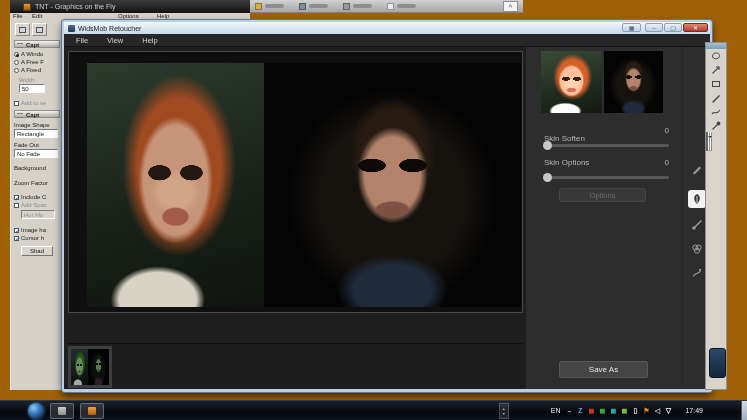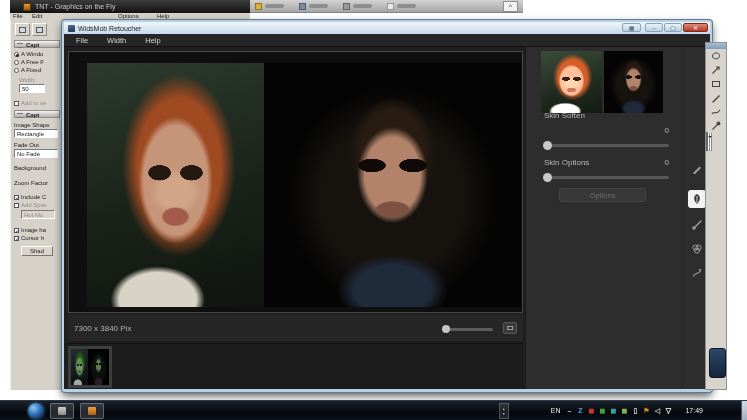--- a/index.html
+++ b/index.html
@@ -1,17 +1,17 @@
 <!DOCTYPE html>
 <html><head>
 <meta charset="utf-8">
 <style>
   html,body{margin:0;padding:0;background:#000;}
   *{box-sizing:border-box;font-family:"Liberation Sans",sans-serif;}
-  .screen{position:relative;width:747px;height:420px;background:#ffffff;overflow:hidden;}
+  .screen{position:relative;width:747px;height:420px;background:#a16207;overflow:hidden;}
 
   
   .tnt-titlebar{position:absolute;left:10px;top:0;width:240px;height:13px;
     background:linear-gradient(#3c3c3c,#121212);display:flex;align-items:center;gap:4px;padding-left:13px;}
   .tnt-app-icon{width:8px;height:8px;background:linear-gradient(#e89a33,#9c5a12);border:1px solid #5a3608;}
   .tnt-title{font-size:7px;color:#c9c9c9;white-space:nowrap;}
   .tnt-menubar{position:absolute;left:10px;top:13px;width:240px;height:7px;background:#d6d2ca;font-size:6px;color:#1b1b1b;}
   .tnt-menubar span{position:absolute;top:0;line-height:7px;}
   .tnt-panel{position:absolute;left:10px;top:20px;width:52px;height:370px;background:#d6d2ca;
     border-left:1px solid #efefec;overflow:hidden;font-size:6px;color:#1b1b1b;padding:2px 0 0 3px;}
@@ -244,68 +244,60 @@
     <div class="wm-titlebar">
       <span class="wm-icon"></span>
       <span class="wm-title">WidsMob Retoucher</span>
       <span class="wm-btn extra">▦</span>
       <span class="wm-btn minb">–</span>
       <span class="wm-btn maxb">▢</span>
       <span class="wm-btn closeb">✕</span>
     </div>
     <div class="wm-menubar">
       <span>File</span>
-      <span>Width</span>
+      <span>View</span>
       <span>Help</span>
     </div>
     <div class="wm-body">
       <div class="canvas">
         <div class="photo-pair">
           <div class="p-woman"></div>
           <div class="p-man"></div>
         </div>
-      </div>
-      <div class="statusbar">
-        <span class="status-size">7300 x 3840 Pix</span>
-        <span class="zoom-track">
-          <span class="zoom-handle"></span>
-        </span>
-        <span class="fit-btn">
-            <i></i>
-          </span>
       </div>
       <div class="filmstrip">
         <div class="film-tile">
           <div class="film-thumb">
             <div class="p-woman"></div>
             <div class="p-man"></div>
           </div>
         </div>
       </div>
       <div class="side-panel">
         <div class="thumb thumb-woman">
             <div class="p-woman"></div>
           </div>
         <div class="thumb thumb-man">
             <div class="p-man"></div>
           </div>
 
-        <span class="sl-label" style="top:64px">Skin Soften</span>
+        <span class="sl-label" style="top:87px">Skin Soften</span>
         <span class="sl-value" style="top:79px">0</span>
         <span class="sl-track" style="top:97px">
           <span class="sl-handle"></span>
         </span>
 
         <span class="sl-label" style="top:111px">Skin Options</span>
         <span class="sl-value" style="top:111px">0</span>
         <span class="sl-track" style="top:129px">
           <span class="sl-handle"></span>
         </span>
 
         <div class="detect-btn">Options</div>
+        <div class="saveas-btn">Save As</div>
 
         <div class="tool-strip">
           <span class="tool" style="top:115px">
             <svg width="12" height="12" viewBox="0 0 12 12">
                 <path d="M2 10 L3.5 11.5 L10 5 L8.5 3.5 Z" fill="#9b9b9b"></path>
               </svg>
           </span>
           <span class="tool selected" style="top:143px">
             <svg width="12" height="12" viewBox="0 0 12 12">
                 <path d="M6 1 C9.5 2.5 10 7 6 11 C2 7 2.5 2.5 6 1 Z" fill="#3a3a3a"></path>

